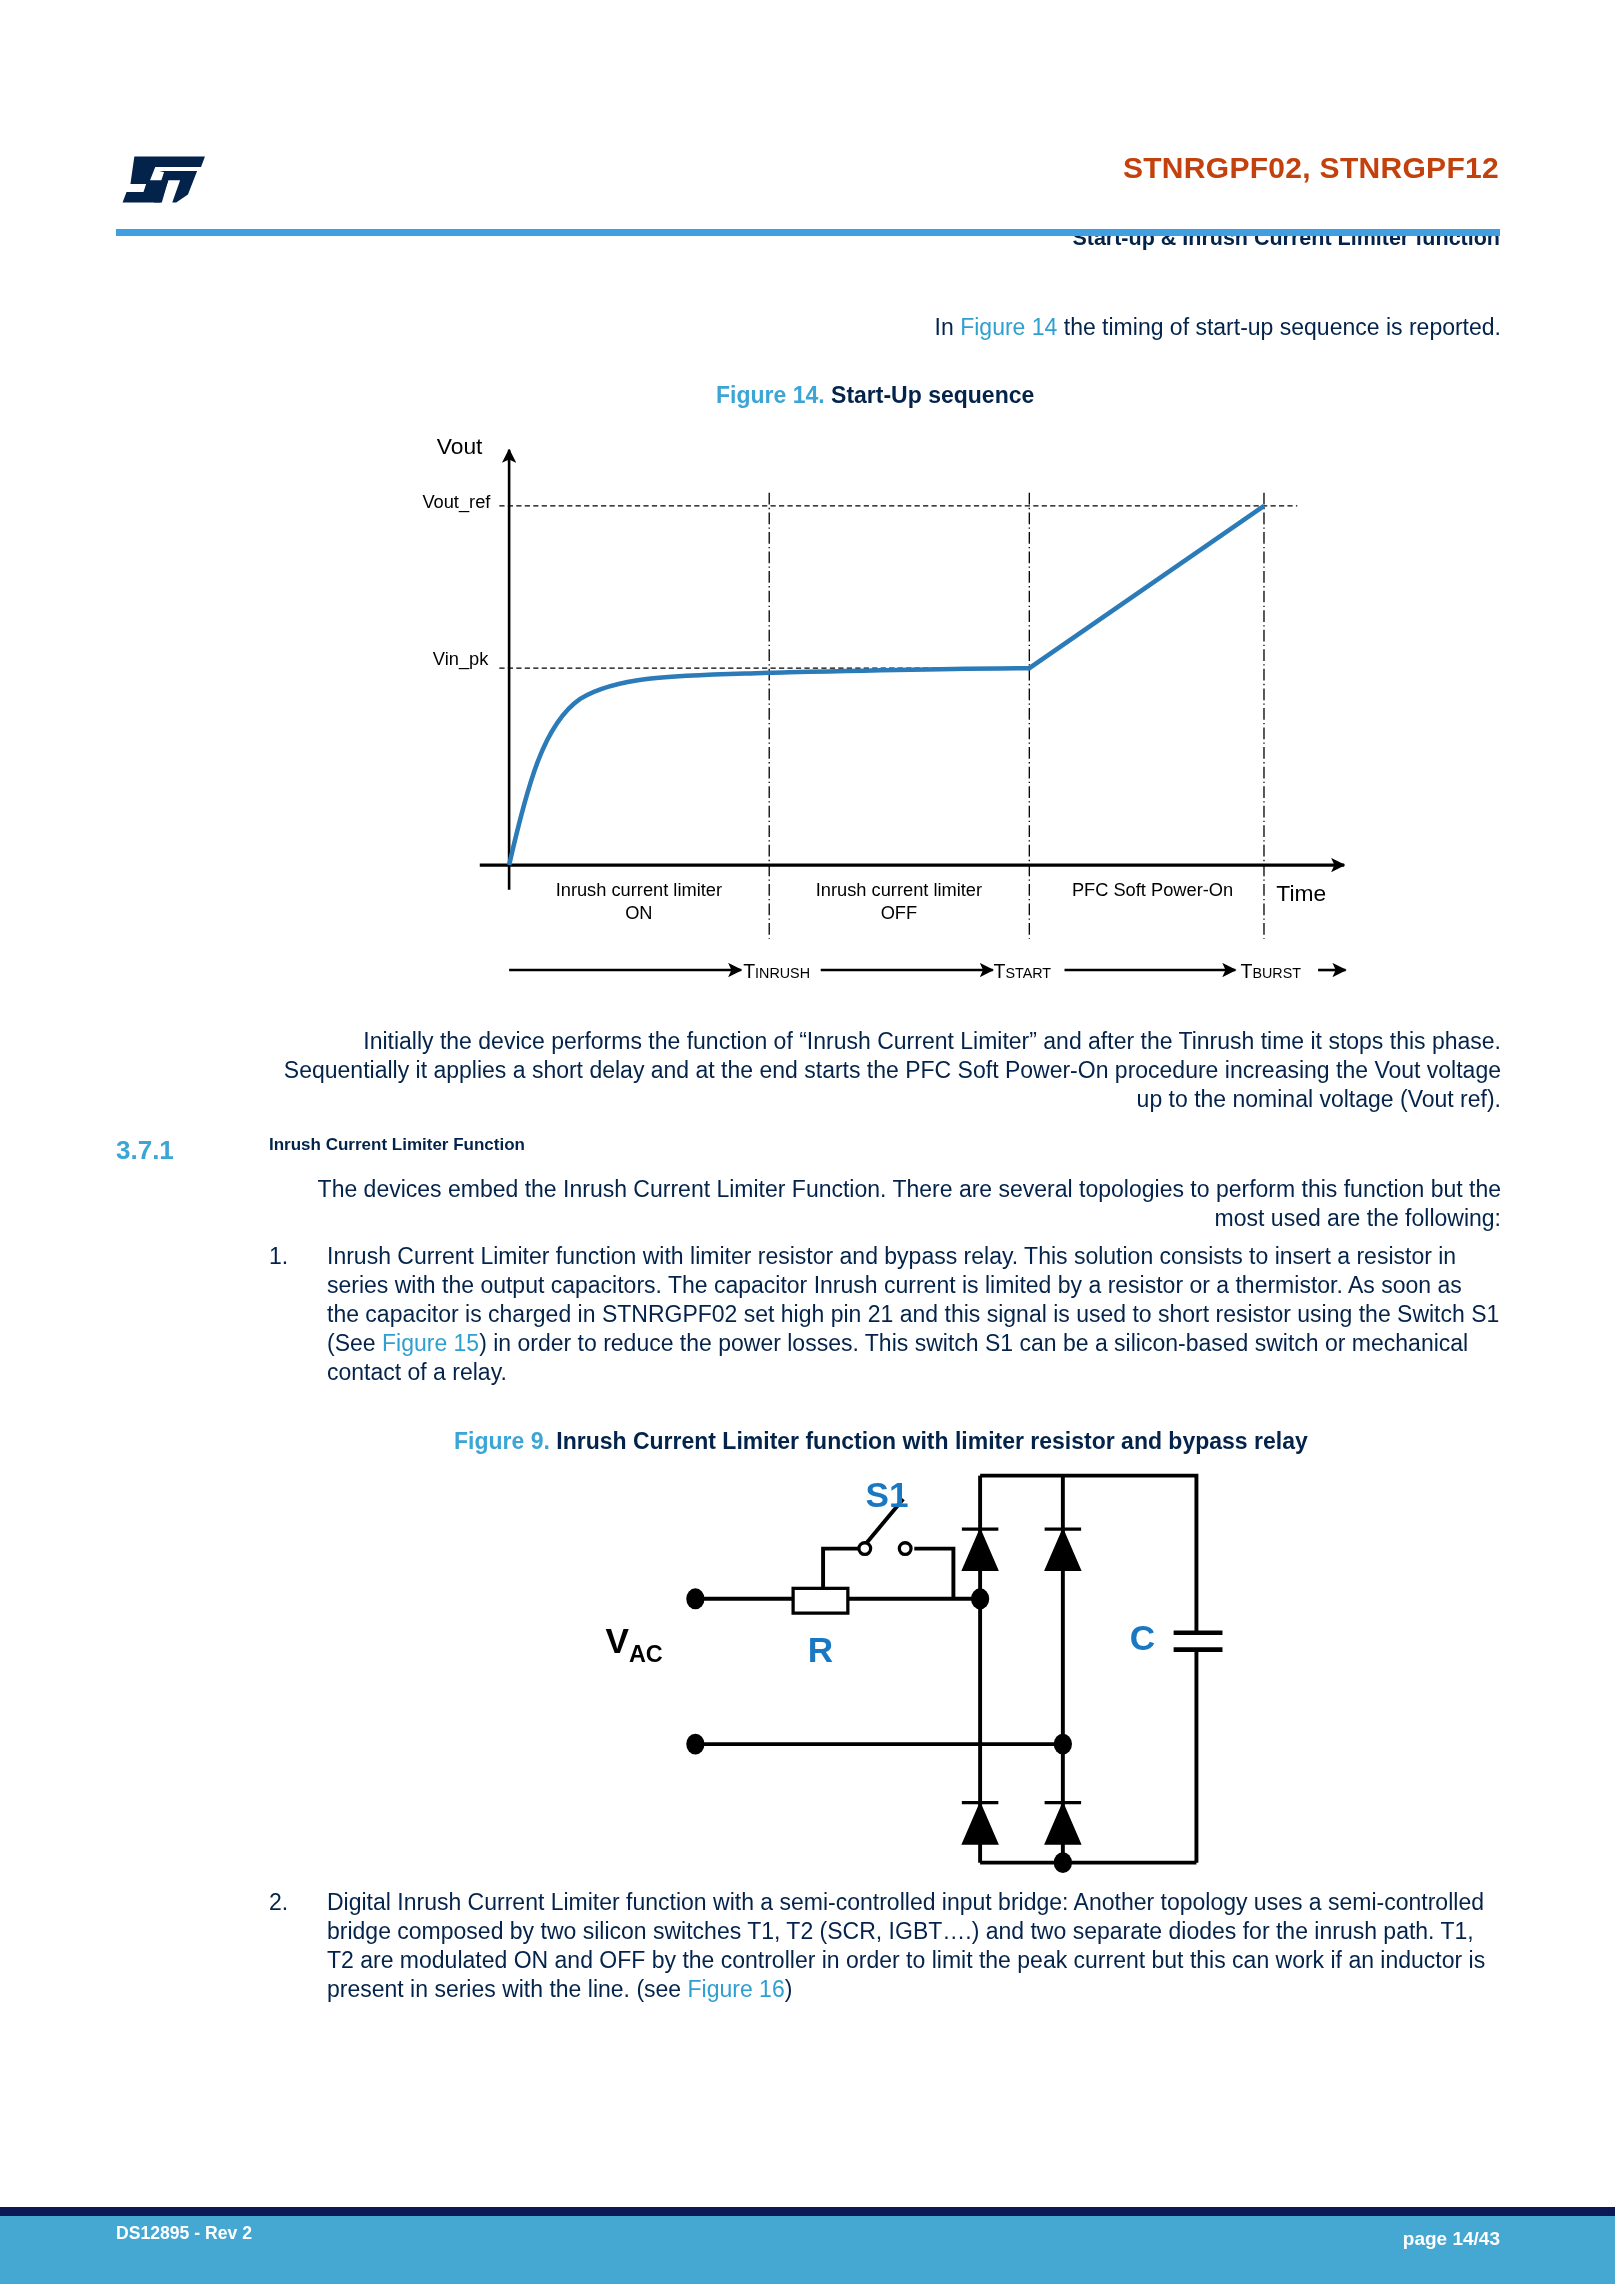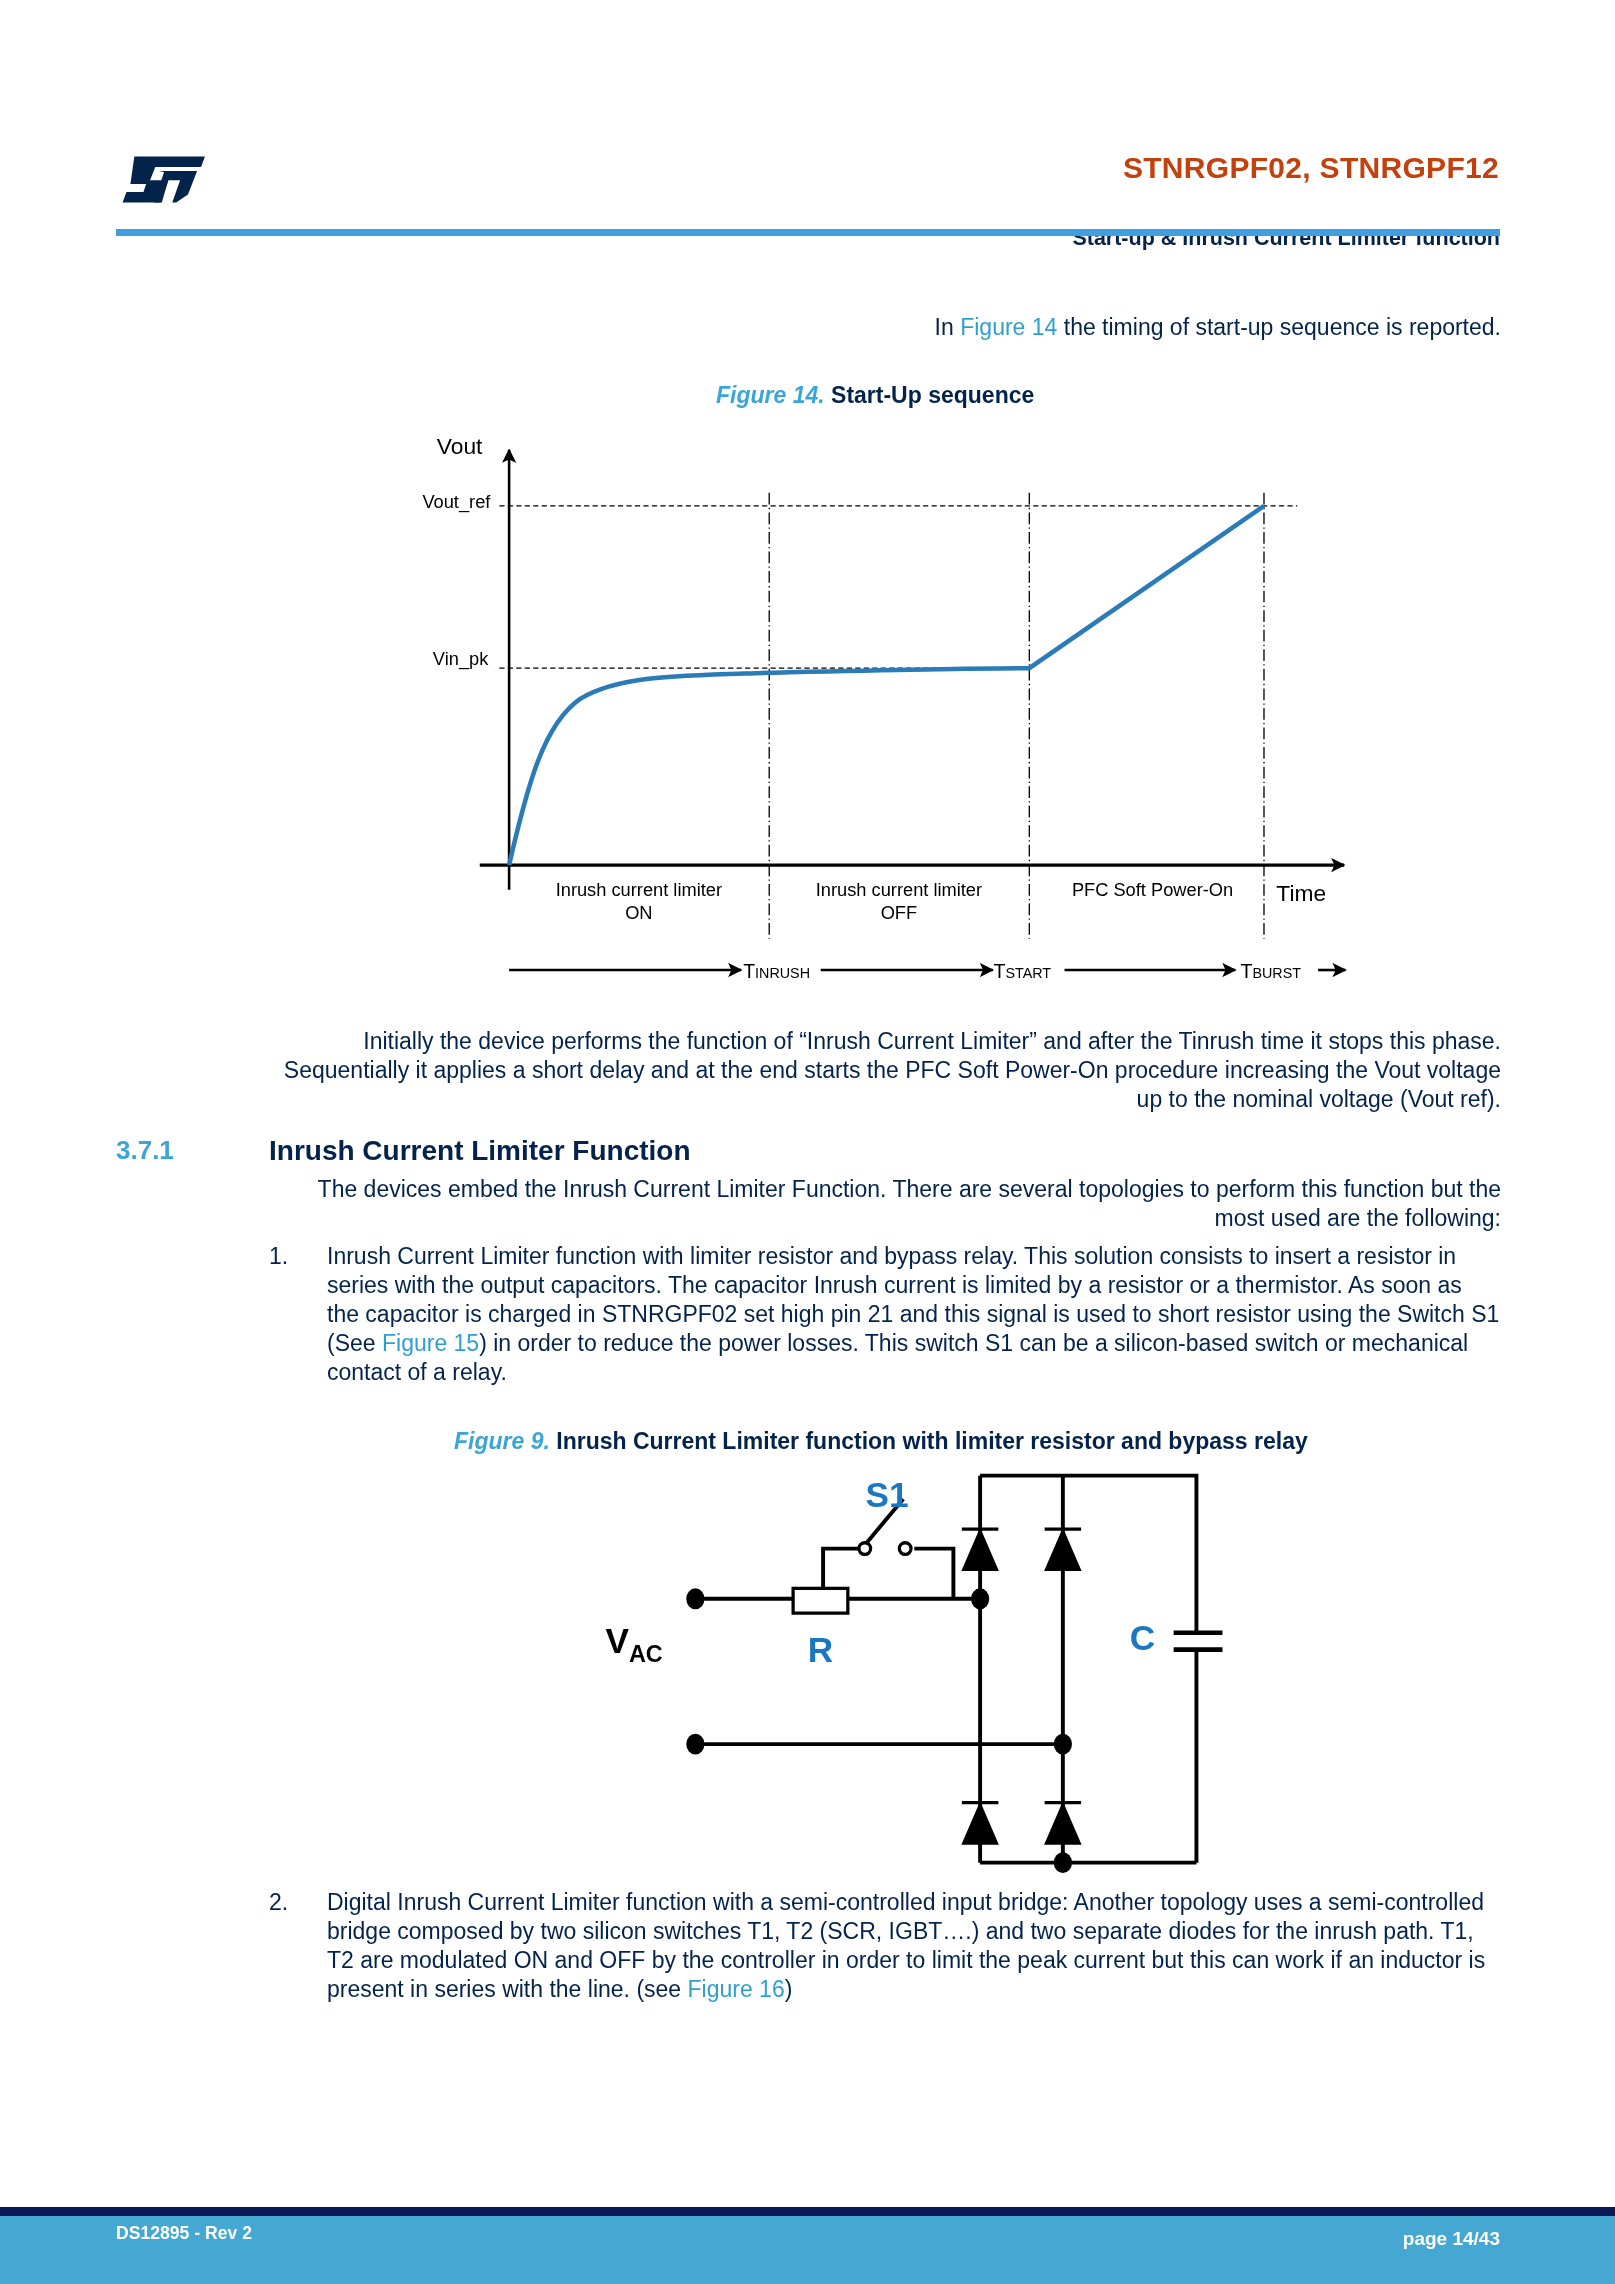--- a/index.html
+++ b/index.html
@@ -6,23 +6,23 @@
   body { width:1616px; height:2284px; position:relative; background:#ffffff;
          font-family:"Liberation Sans", sans-serif; color:#03234b; overflow:hidden; }
   .abs { position:absolute; }
   .link { color:#3cb4e6; color:#2f9fd0; }
   .hdr-title { right:117px; top:151px; font-size:30px; font-weight:bold; color:#c2410c; letter-spacing:0.3px; }
   .hdr-sub { right:116px; top:192px; font-size:21.5px; font-weight:bold; color:#03234b;margin-top:34px; }
   .hdr-rule { left:116px; top:229px; width:1384px; height:7.2px; background:#3ca6e6; background:#3f9fe0; }
   .logo { left:116px; top:154px; width:89px; height:51px; }
   .para { left:269px; width:1232px; font-size:23px; line-height:29px; color:#03234b;text-align:right; }
   .fig-cap { font-size:23px; font-weight:bold; color:#03234b; white-space:nowrap; }
-  .fig-cap .fig-num { color:#3ba6d6;font-style:italic; }
+  .fig-cap .fig-num { color:#3ba6d6; }
   .sec-num { left:116px; top:1135px; font-size:26px; font-weight:bold; color:#3ba6d6;text-align:right; }
-  .sec-title { left:269px; top:1135px; font-size:28px; font-weight:bold; color:#03234b; }
+  .sec-title { left:269px; top:1135px; font-size:17px; font-weight:bold; color:#03234b; }
   .li-num { left:269px; font-size:23px; line-height:29px; }
   .li-text { left:327px; width:1173px; font-size:23px; line-height:29px; }
   .footer-dark { left:0; top:2207px; width:1616px; height:9px; background:#0b1a56; }
   .footer { left:0; top:2216px; width:1616px; height:68px; background:#45a8d2; }
   .footer-left { left:116px; top:2223px; font-size:17.6px; font-weight:bold; color:#ffffff; }
   .footer-right { right:116px; top:2228px; font-size:19px; font-weight:bold; color:#ffffff; }
   svg text { font-family:"Liberation Sans", sans-serif; }
 </style>
 </head>
 <body>

